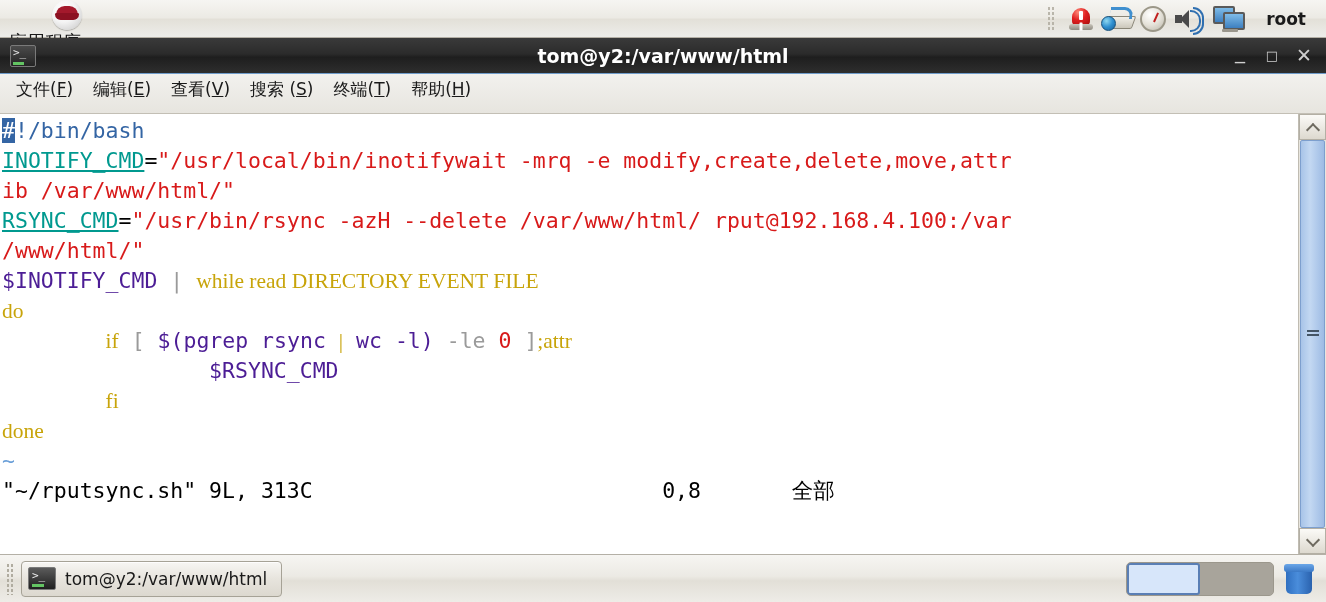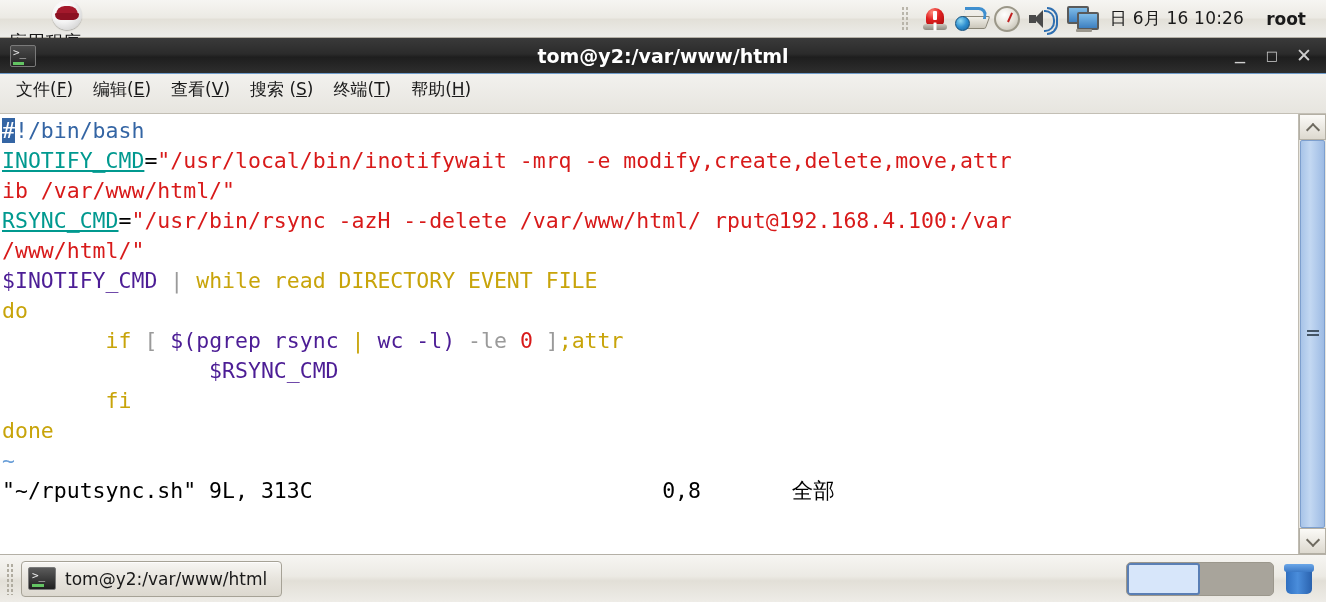--- a/index.html
+++ b/index.html
@@ -395,21 +395,21 @@
     white-space: pre;
     color: #000000;
     letter-spacing: 0px;
   }
   .c-comment { color: #3465a4; }
   .c-var     { color: #00998f; text-decoration: underline; }
   .c-op      { color: #000000; }
   .c-str     { color: #d81a1a; }
   .c-dollar  { color: #4c1d95; }
   .c-pipe    { color: #9a9a9a; }
-  .c-kw      { color: #c8a40a; }
+  .c-kw      { color: #c8a40a; font-family: Liberation Serif, serif; }
   .c-num     { color: #d81a1a; }
   .c-tilde   { color: #6a9fd8; }
   .cursor-blk {
     background: #3465a4;
     color: #ffffff;
   }
   .statusline {
     color: #000000;
   }
 
@@ -599,21 +599,20 @@
         <div class="arrow"></div>
     </div>
     <div class="ico-gauge"></div>
     <div class="ico-volume">
       <div class="wave"></div>
         <div class="wave2"></div>
     </div>
     <div class="ico-displays">
       <div class="stand"></div>
     </div>
-    <div class="clock-text">日 6月 16 10:26</div>
     <div class="user-text">root</div>
   </div>
 </div>
 
 <div id="term-window">
 
   <div id="titlebar">
     <div class="term-mini-icon"></div>
     <div id="window-title">tom@y2:/var/www/html</div>
     <div class="win-buttons">

